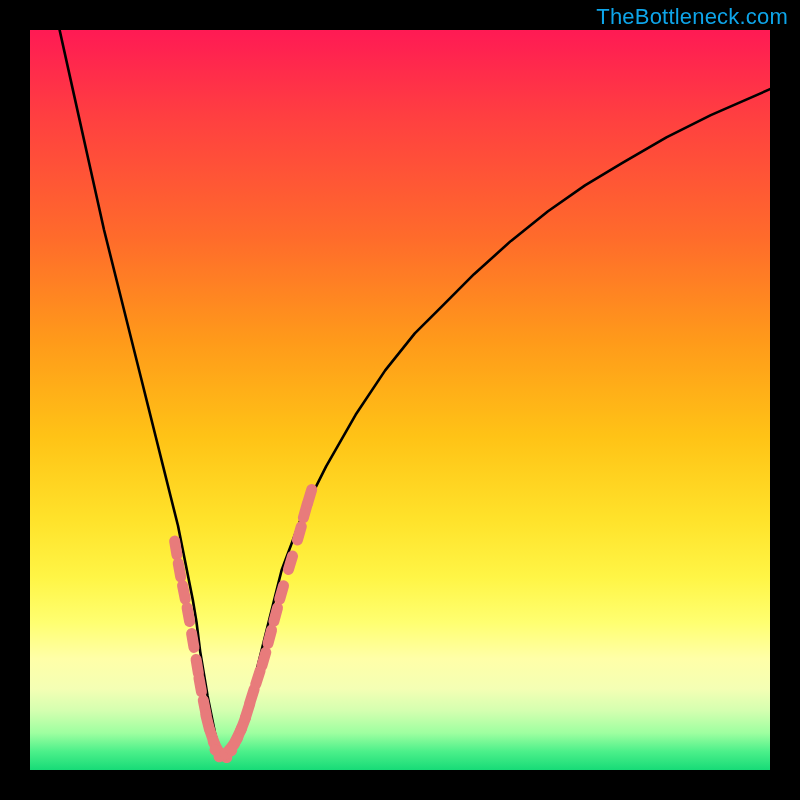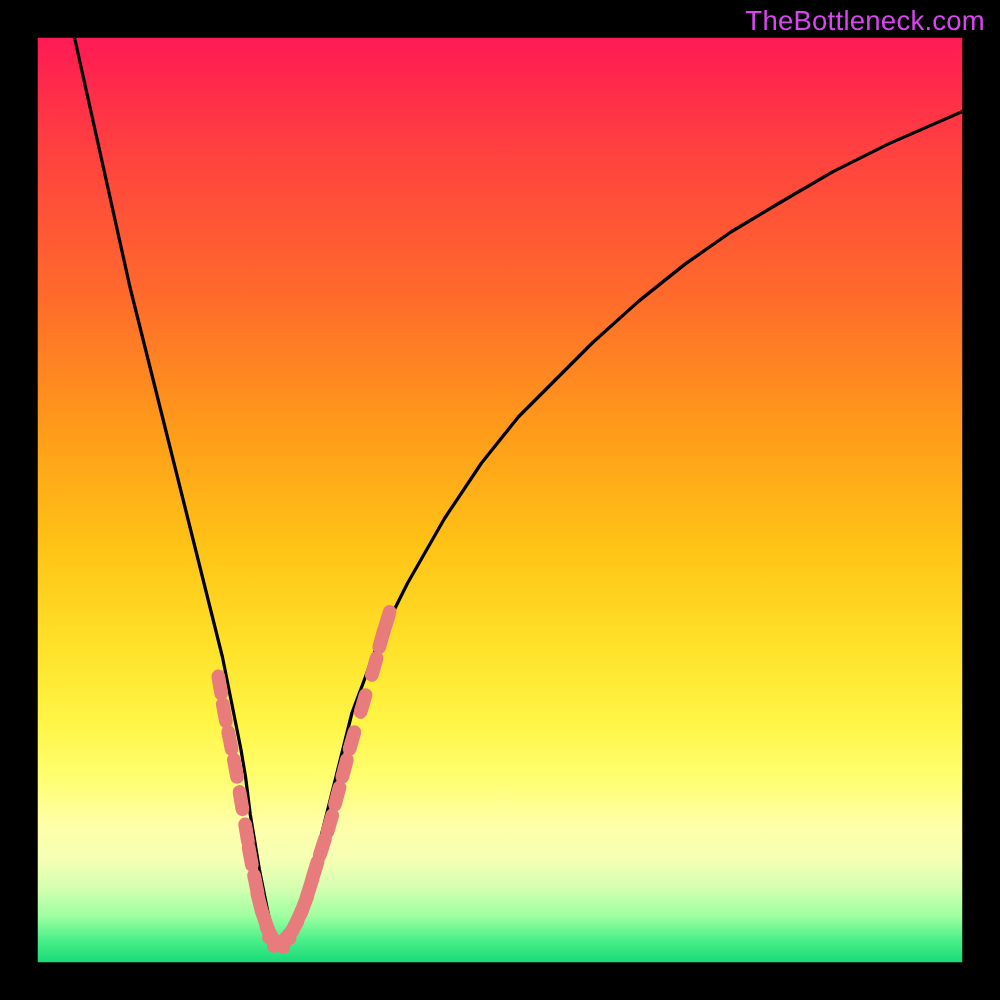--- a/index.html
+++ b/index.html
@@ -14,21 +14,21 @@
   .outer {
     width: 800px;
     height: 800px;
     background: #000;
     position: relative;
   }
   .watermark {
     position: absolute;
     top: 4px;
     right: 12px;
-    color: #d946ef;
+    color: #0ea5e9;
     font-size: 22px;
     font-weight: 500;
     letter-spacing: 0.2px;
     z-index: 10;
     text-align: center;
   }
   .plot-area {
     position: absolute;
     left: 30px;
     top: 30px;

